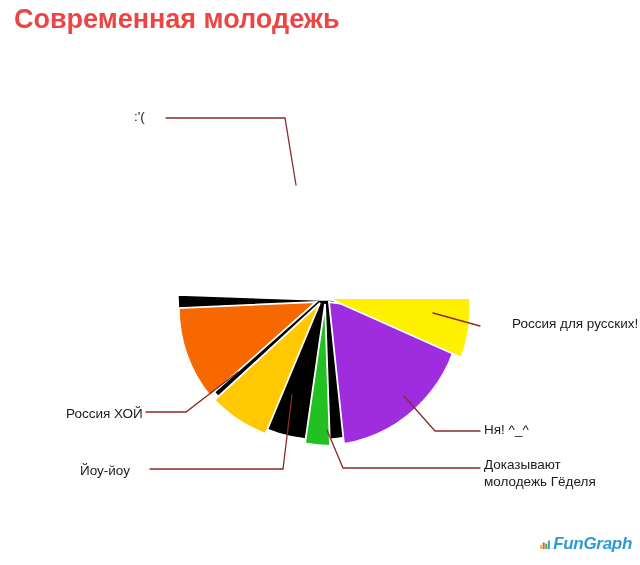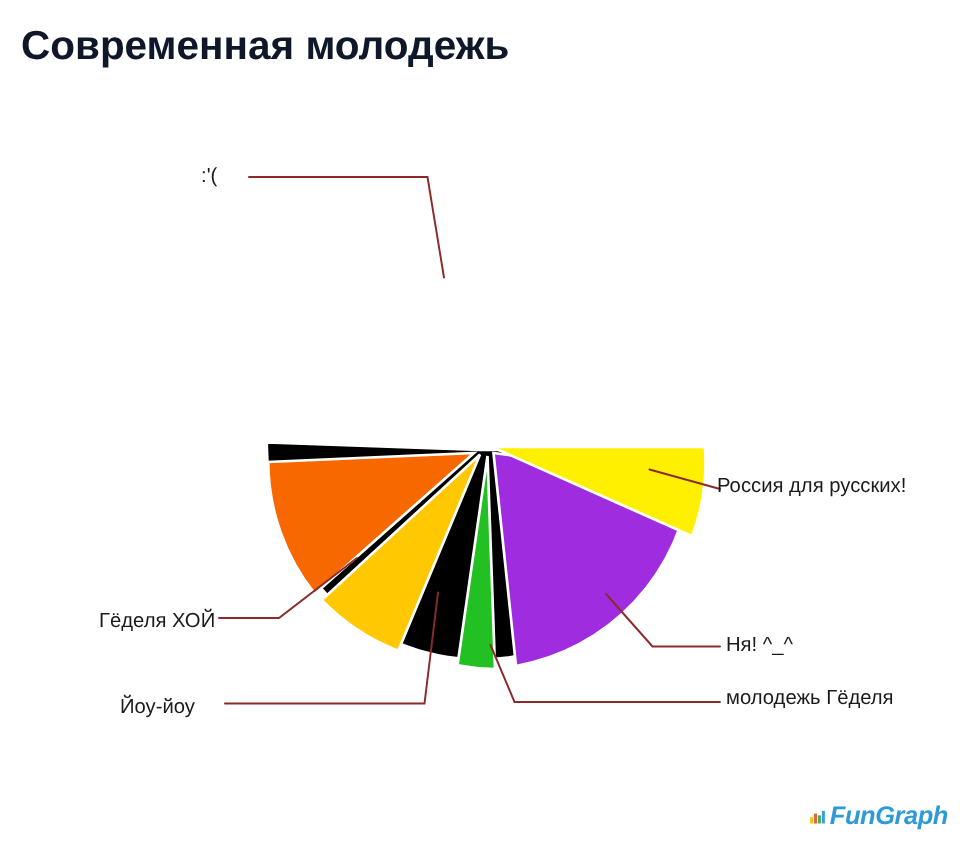--- a/index.html
+++ b/index.html
@@ -41,21 +41,21 @@
     color: #1b1b1b;
     white-space: nowrap;
     line-height: 17px;
   }
   .slice-label.two-line {
     white-space: normal;
     width: 130px;
   }
 
   #label-cry      { left: 134px; top: 108px; }
-  #label-russia   { left: 478px; top: 315px; text-align: right; }
+  #label-russia   { left: 512px; top: 315px; text-align: right; }
   #label-nya      { left: 484px; top: 421px; }
   #label-godel    { left: 484px; top: 456px; }
   #label-punks    { left: 66px;  top: 405px; }
   #label-yoyo     { left: 80px;  top: 462px; }
 
   #watermark {
     position: absolute;
     left: 540px;
     top: 532px;
     width: 92px;
@@ -68,21 +68,21 @@
     font-size: 17px;
     font-weight: bold;
     font-style: italic;
     color: #2e9bd6;
     letter-spacing: -0.3px;
   }
 </style>
 </head>
 <body style="background: rgb(255, 255, 255);">
 
-<div id="chart-title" style="color: #0f172a; margin-top: 11px;">Современная молодежь</div>
+<div id="chart-title" style="color: #ef4444;">Современная молодежь</div>
 
 <svg id="pie-figure" viewBox="0 0 640 565" xmlns="http://www.w3.org/2000/svg">
 
   <path d="M 320 300
            L 178.0 295.0
            A 142 142 0 1 0 462 300
            Z" fill="#000000" stroke="#ffffff" stroke-width="1.6"></path>
 
   <path d="M 316 302
            L 209.9 395.9
@@ -119,24 +119,25 @@
   </g>
 </svg>
 
 <div class="slice-label" id="label-cry">:'(</div>
 
 <div class="slice-label" id="label-russia">Россия для русских!</div>
 
 <div class="slice-label" id="label-nya">Ня! ^_^</div>
 
 <div class="slice-label two-line" id="label-godel">
+  <div>Доказывают</div>
   <div>молодежь Гёделя</div>
 </div>
 
-<div class="slice-label" id="label-punks">Гёделя ХОЙ</div>
+<div class="slice-label" id="label-punks">Россия ХОЙ</div>
 
 <div class="slice-label" id="label-yoyo">Йоу-йоу</div>
 
 <div id="watermark">
   <svg width="17" height="15" viewBox="0 0 17 15" xmlns="http://www.w3.org/2000/svg">
     <rect x="0" y="8" width="3.4" height="7" fill="#f0c419"></rect>
     <rect x="4.4" y="4" width="3.4" height="11" fill="#e8603c"></rect>
     <rect x="8.8" y="6" width="3.4" height="9" fill="#4caf50"></rect>
     <rect x="13.2" y="1" width="3.4" height="14" fill="#3aa0dd"></rect>
   </svg>

